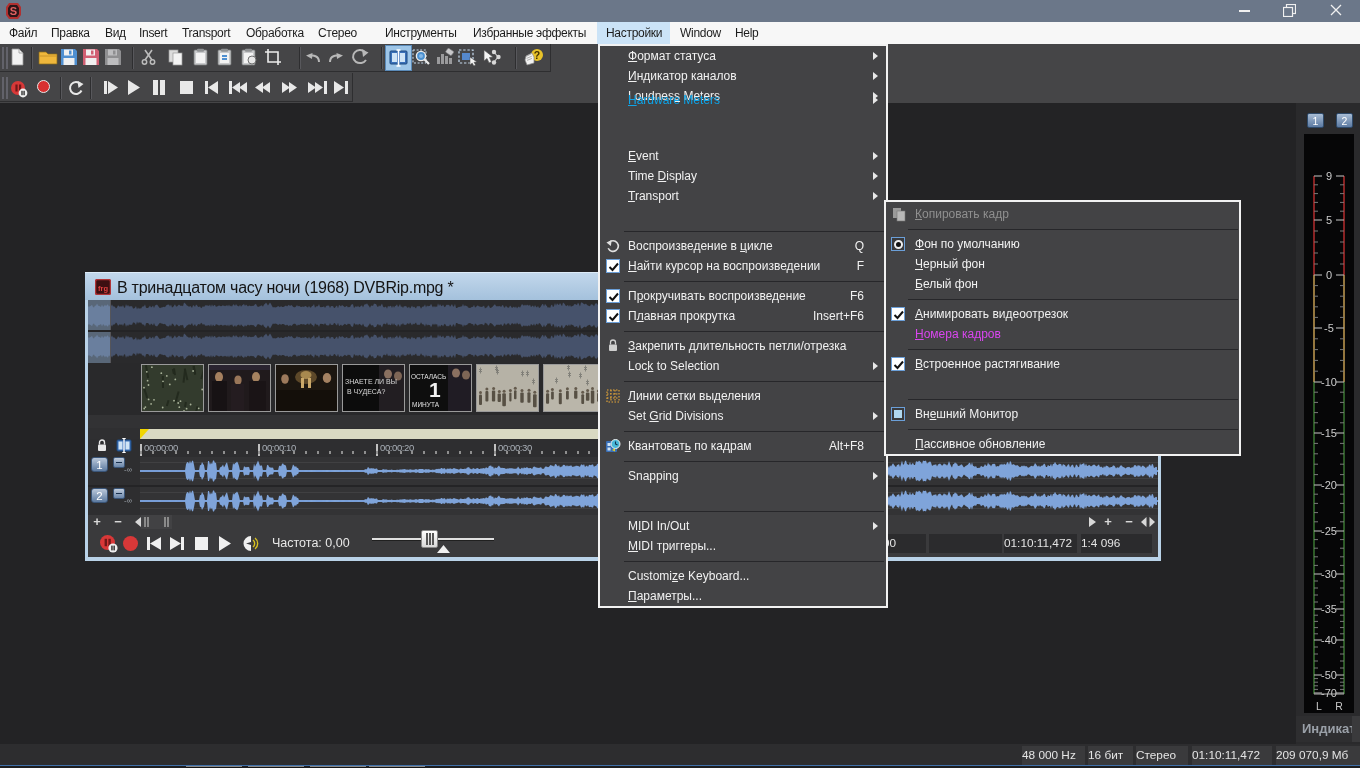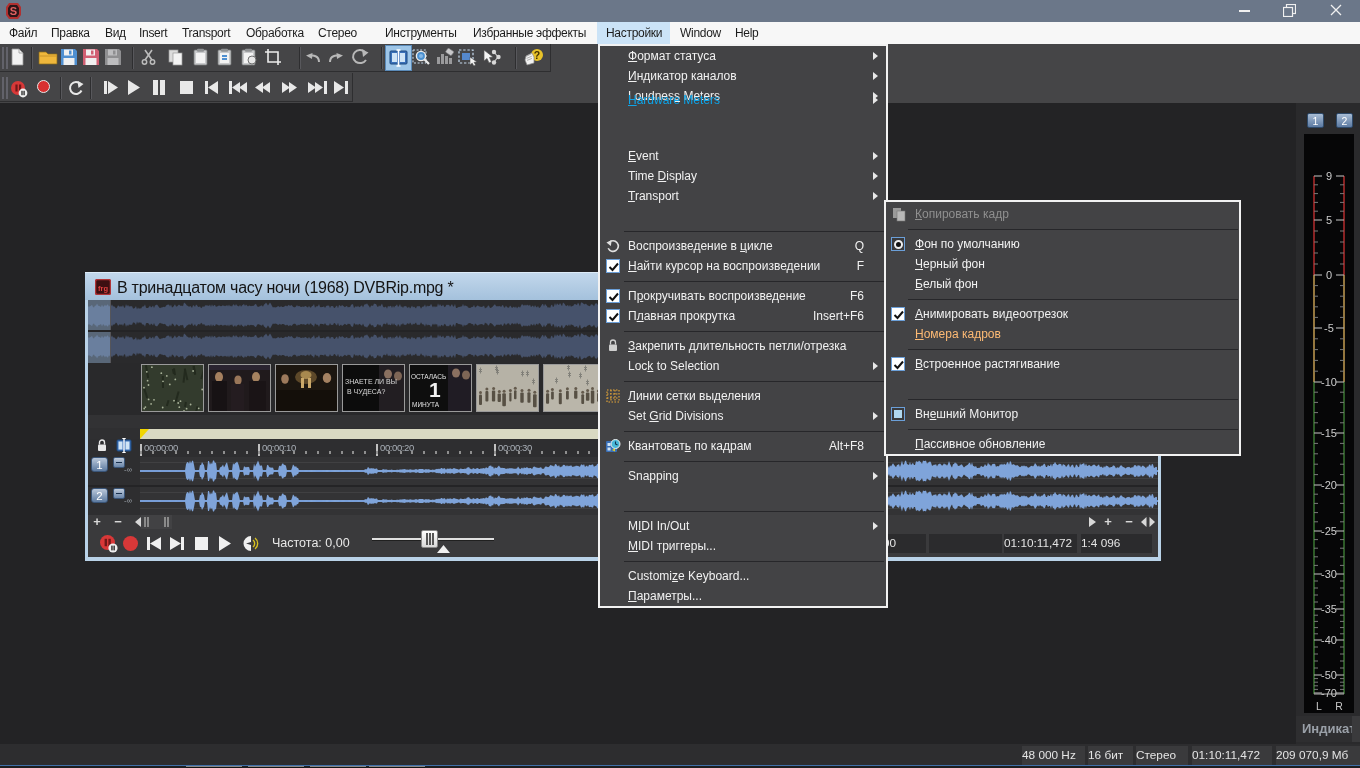--- a/index.html
+++ b/index.html
@@ -931,21 +931,21 @@
       </div>
       <div class="ssep" style="top:96.5px"></div>
       <div class="smi" style="top:102px;color:#f1f1f1">
         <span class="cbx" style="left:3px">
           <svg width="14" height="14" viewBox="0 0 14 14">
             <path d="M2.5,7 L5.5,10 L11,3.5" fill="none" stroke="#111" stroke-width="2"></path>
           </svg>
         </span>
         <span class="lbl"><u>А</u>нимировать видеоотрезок</span>
       </div>
-      <div class="smi" style="top:122px;color:#fdba74">
+      <div class="smi" style="top:122px;color:#d946ef">
         <span class="lbl"><u>Н</u>омера кадров</span>
       </div>
       <div class="ssep" style="top:146.5px"></div>
       <div class="smi" style="top:152px;color:#f1f1f1">
         <span class="cbx" style="left:3px">
           <svg width="14" height="14" viewBox="0 0 14 14">
             <path d="M2.5,7 L5.5,10 L11,3.5" fill="none" stroke="#111" stroke-width="2"></path>
           </svg>
         </span>
         <span class="lbl"><u>В</u>строенное растягивание</span>

